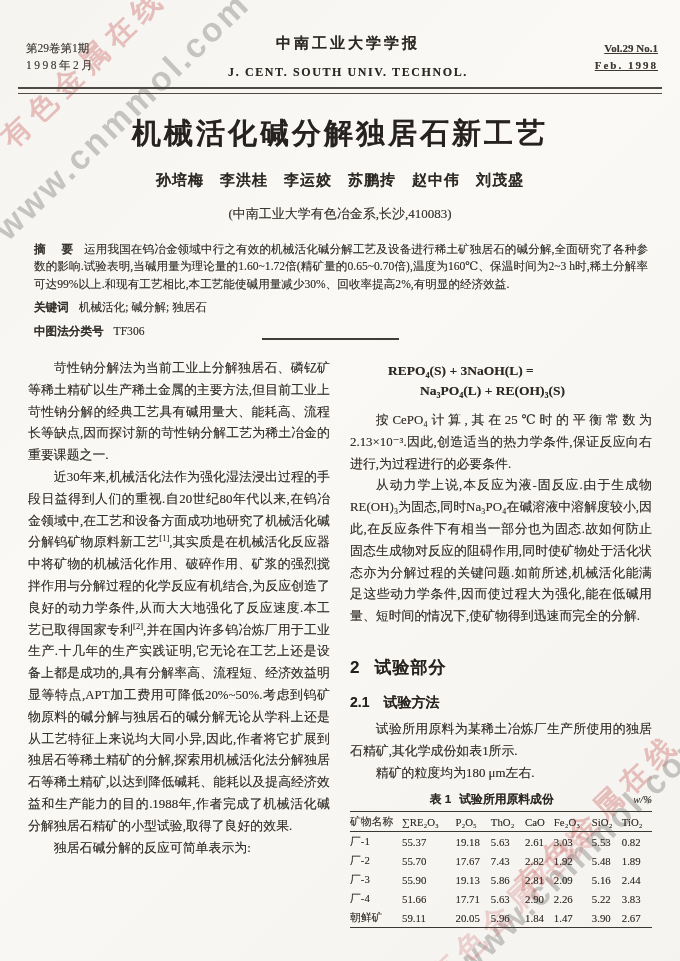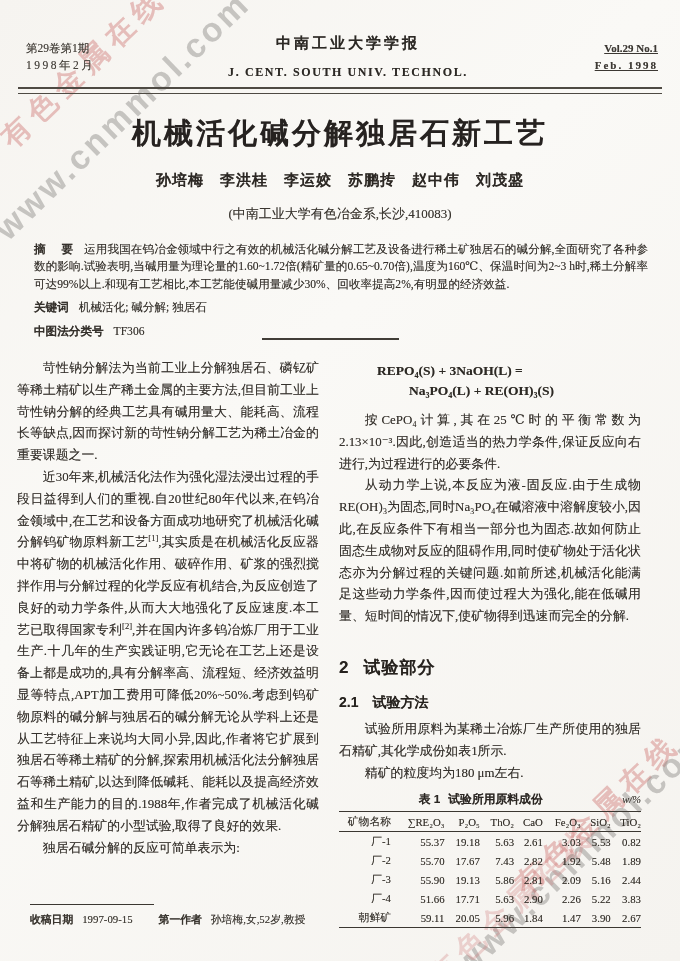--- a/index.html
+++ b/index.html
@@ -48,21 +48,21 @@
   .affiliation{margin-top:15px;text-align:center;font-size:13px;color:#3a3630;}
 
   
   .abstract{margin:17px 32px 0 34px;font-size:11.6px;line-height:17.4px;text-align:justify;}
   .abs-label{font-weight:bold;margin-right:9px;letter-spacing:2px;}
   .kw-line{margin-top:5px;}
   .kw-label{font-weight:bold;margin-right:10px;}
   .short-rule{position:absolute;left:262px;top:338px;width:137px;height:2px;background:#413d37;}
 
   
-  .columns{position:absolute;left:17px;top:358px;width:624px;display:flex;gap:20px;}
+  .columns{position:absolute;left:28px;top:358px;width:624px;display:flex;gap:20px;}
   .col{width:302px;}
   .col p{margin:0;text-indent:2em;font-size:12.9px;line-height:21.8px;text-align:justify;}
   sup.ref{font-size:8.5px;line-height:0;vertical-align:super;}
   h2.section{margin:28px 0 15px;font-size:17px;font-weight:bold;color:#26221e;
              font-family:"Liberation Sans","DejaVu Sans",sans-serif;letter-spacing:1px;}
   h2.section .no{margin-right:14px;}
   h3.subsection{margin:13px 0 7px;font-size:14px;font-weight:bold;color:#26221e;
              font-family:"Liberation Sans","DejaVu Sans",sans-serif;}
   .equation{font-size:13.5px;font-weight:bold;line-height:20px;margin:3px 0 9px;color:#2c2924;}
   .equation .eq1{padding-left:38px;}
@@ -70,21 +70,21 @@
 
   
   .tbl-caption{display:flex;align-items:baseline;margin:8px 0 3px;}
   .tbl-caption .cap{flex:1;text-align:center;font-size:11.8px;font-weight:bold;
        font-family:"Liberation Sans","DejaVu Sans",sans-serif;color:#2a2622;}
   .tbl-caption .cap .cap-label{margin-right:8px;}
   .tbl-caption .unit{font-size:10.5px;font-style:italic;color:#3c3833;}
   table.datatable{width:100%;border-collapse:collapse;font-size:10.8px;color:#34302a;
        border-top:1.7px solid #3b3731;border-bottom:1.7px solid #3b3731;}
   table.datatable thead tr{border-bottom:1px solid #3b3731;}
-  table.datatable th,table.datatable td{font-weight:normal;text-align:right;
+  table.datatable th,table.datatable td{font-weight:normal;text-align:left;
        padding:2.5px 0;white-space:nowrap;}
   table.datatable th:first-child,table.datatable td:first-child{width:52px;}
 
   
   .footnote{position:absolute;left:30px;top:904px;width:340px;}
   .fn-rule{width:124px;height:0;border-top:1.6px solid #3b3731;margin-bottom:8px;}
   .fn-text{font-size:10.8px;color:#39352f;}
   .fn-label{font-weight:bold;font-family:"Liberation Sans","DejaVu Sans",sans-serif;margin-right:9px;}
   .fn-gap{display:inline-block;width:26px;}
 </style>
@@ -221,21 +221,15 @@
                 <td>1.47</td>
                 <td>3.90</td>
                 <td>2.67</td>
               </tr>
             </tbody>
         </table>
       </div>
 
     </div>
 
-    <div class="footnote">
-      <div class="fn-rule"></div>
-      <div class="fn-text">
-        <span class="fn-label">收稿日期</span><span>1997-09-15</span><span class="fn-gap"></span><span class="fn-label">第一作者</span><span>孙培梅,女,52岁,教授</span>
-      </div>
-    </div>
 
   </div>
 </div>
 
 </body></html>

